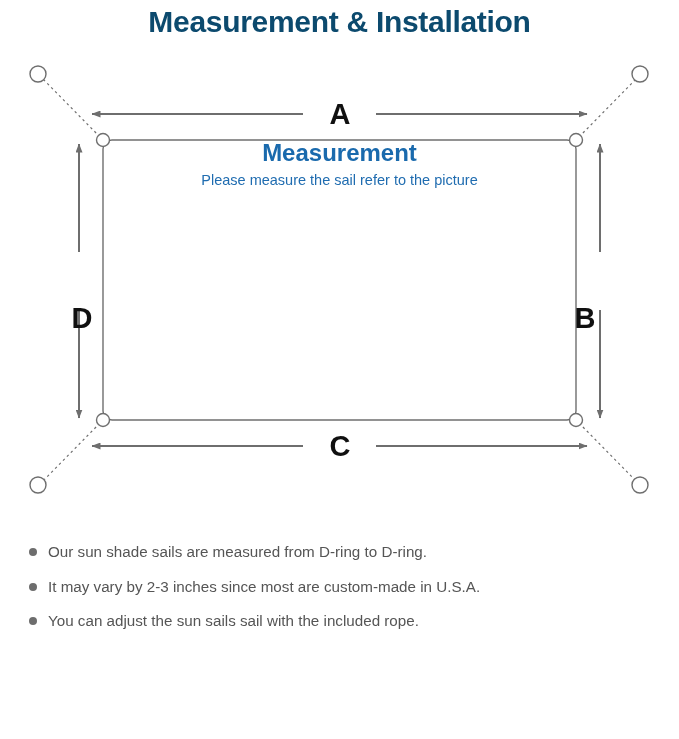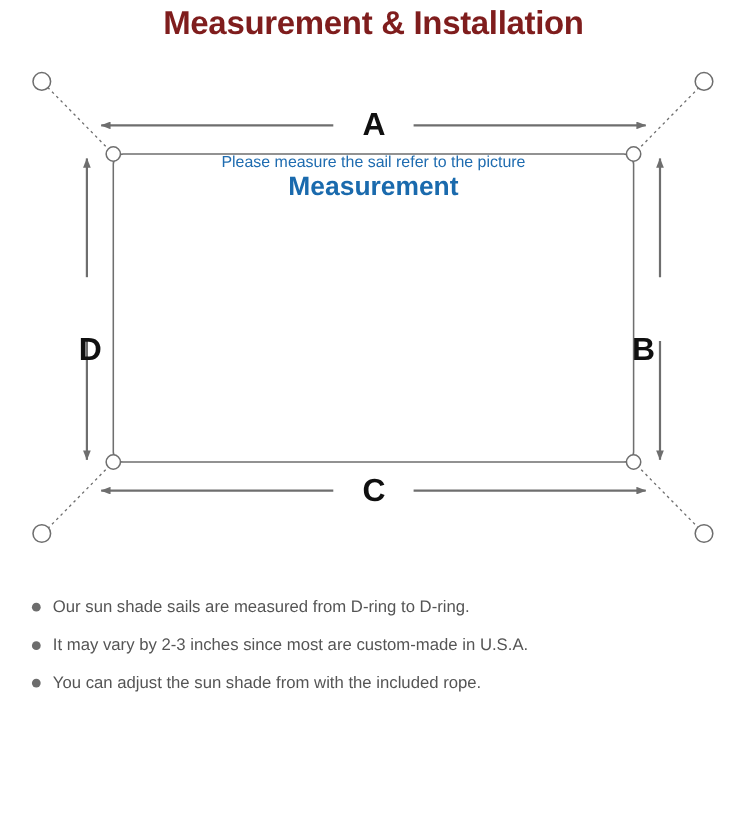--- a/index.html
+++ b/index.html
@@ -18,21 +18,21 @@
   #page-title {
     position: absolute;
     top: 0;
     left: 0;
     width: 679px;
     height: 44px;
     line-height: 44px;
     text-align: center;
     font-size: 30px;
     font-weight: bold;
-    color: #7f1d1d;
+    color: #0c4a6e;
     letter-spacing: -0.3px;
     white-space: nowrap;
   }
 
   #diagram {
     position: absolute;
     top: 44px;
     left: 0;
     width: 679px;
     height: 476px;
@@ -151,31 +151,31 @@
     <line x1="600" y1="208" x2="600" y2="100" stroke="#6e6e6e" stroke-width="2" marker-end="url(#arrowhead)"></line>
     <line x1="600" y1="266" x2="600" y2="374" stroke="#6e6e6e" stroke-width="2" marker-end="url(#arrowhead)"></line>
   </svg>
 
   <div class="dim-label" id="dim-label-a">A</div>
   <div class="dim-label" id="dim-label-b">B</div>
   <div class="dim-label" id="dim-label-c">C</div>
   <div class="dim-label" id="dim-label-d">D</div>
 
   <div id="center-block">
+    <div id="center-heading">Measurement</div>
     <div id="center-sub">Please measure the sail refer to the picture</div>
-    <div id="center-heading">Measurement</div>
   </div>
 </div>
 
 <ul id="notes-list">
   <li class="note-item">
     <span class="note-bullet"></span>
     <span>Our sun shade sails are measured from D-ring to D-ring.</span>
   </li>
   <li class="note-item">
     <span class="note-bullet"></span>
     <span>It may vary by 2-3 inches since most are custom-made in U.S.A.</span>
   </li>
   <li class="note-item">
     <span class="note-bullet"></span>
-    <span>You can adjust the sun shade from with the included rope.</span>
+    <span>You can adjust the sun sails sail with the included rope.</span>
   </li>
 </ul>
 
 </body></html>

